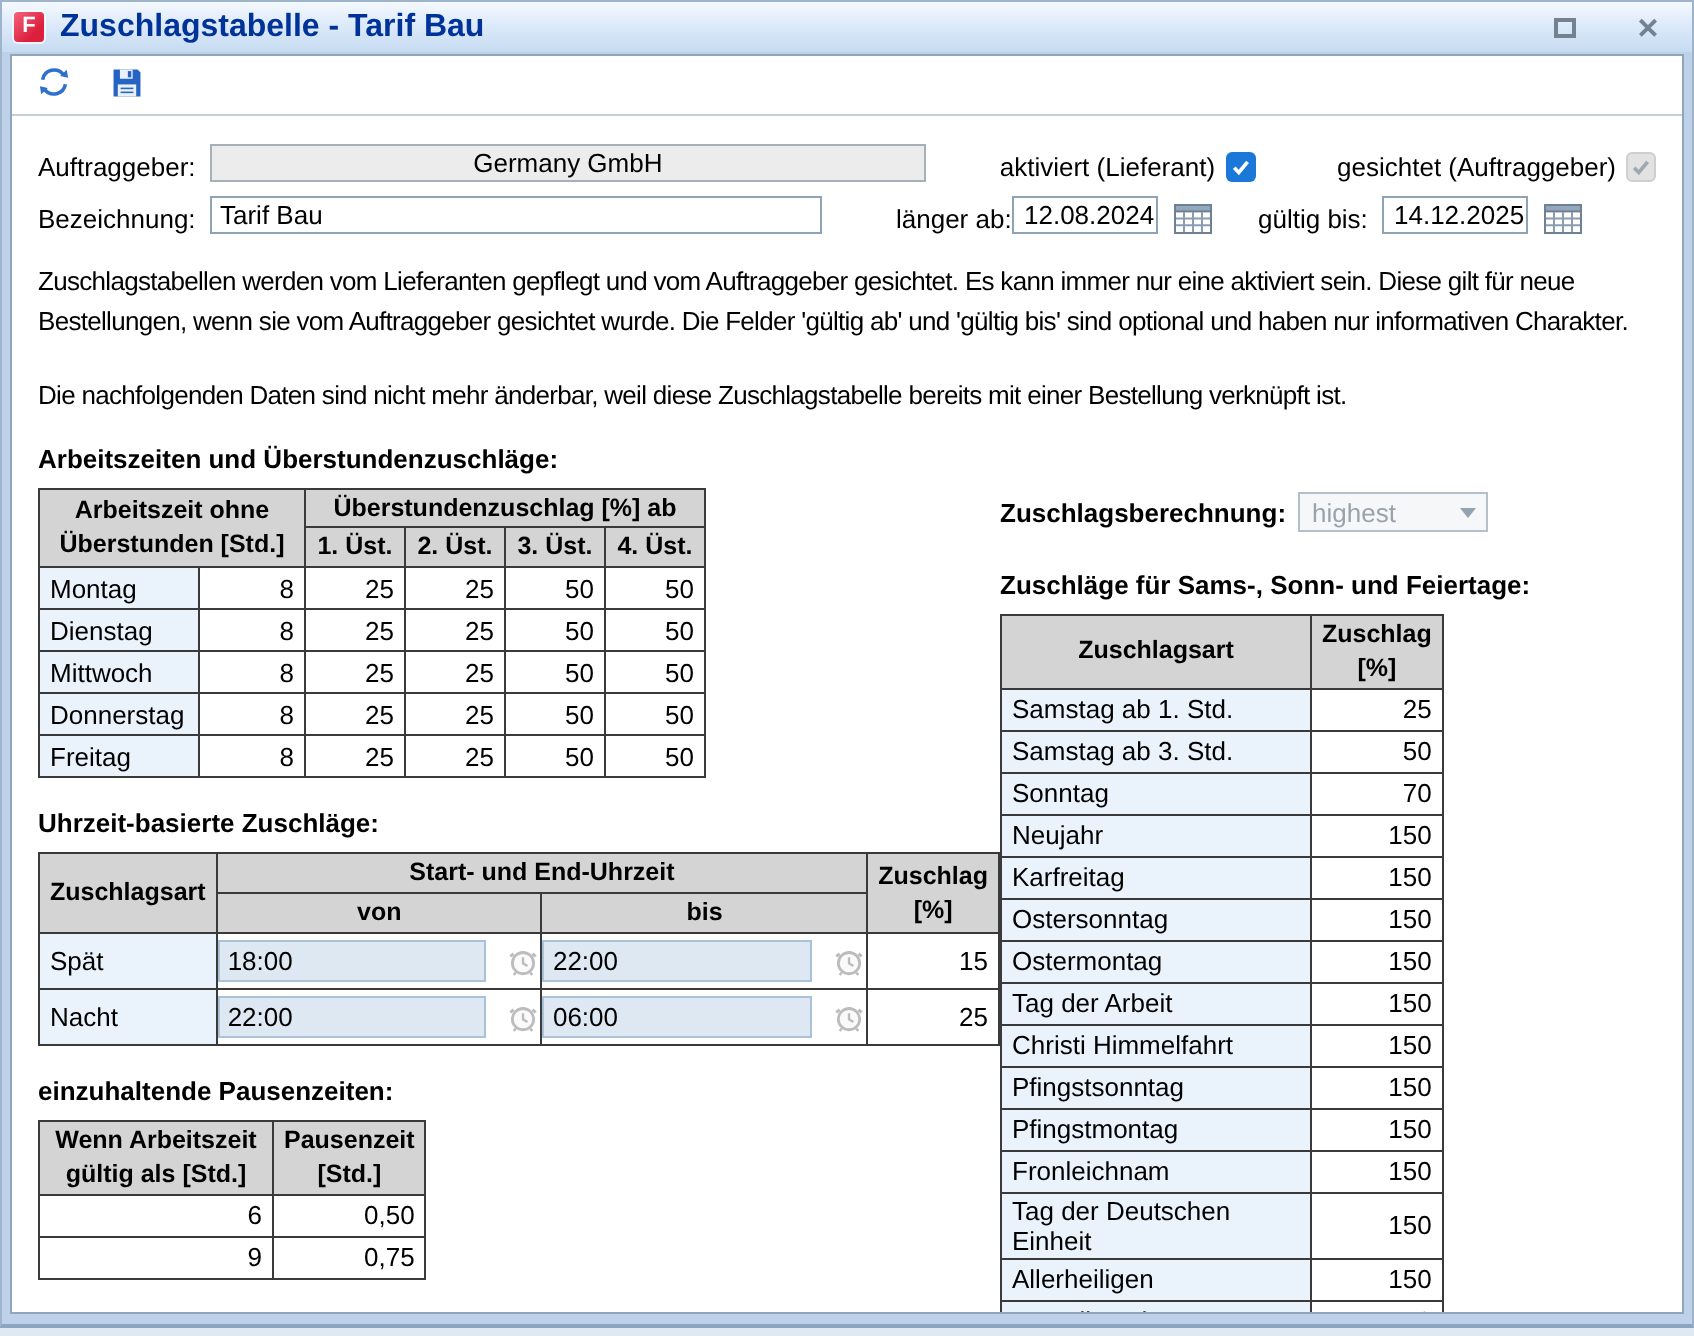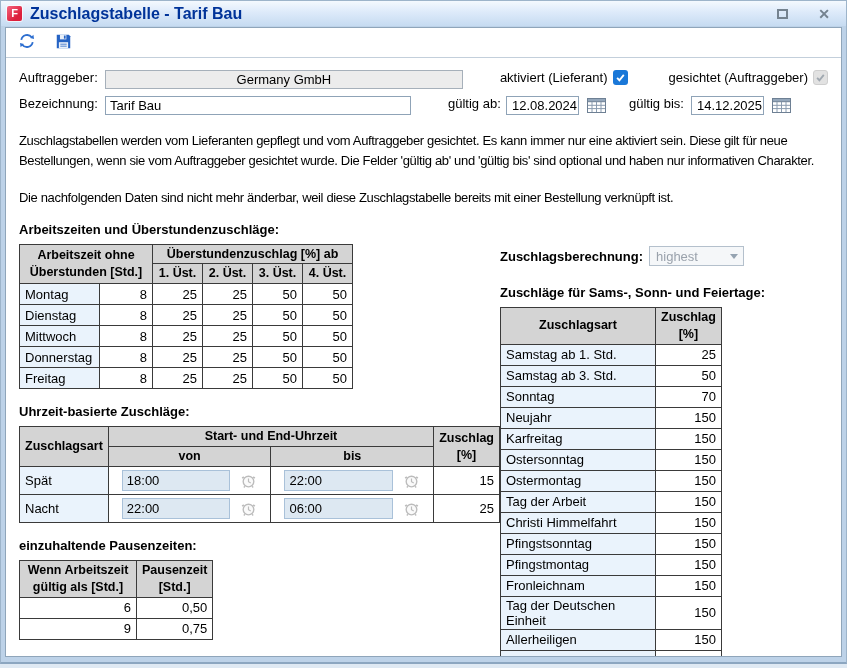--- a/index.html
+++ b/index.html
@@ -29,21 +29,21 @@
   .close-glyph { color:#74828f; font-weight:bold; font-size:14px; line-height:14px; }
   
   .panel {
     position:absolute; left:4px; right:4px; top:26px; bottom:5px;
     background:#fff; border:1px solid #8fa5ba; overflow:hidden;
   }
   .toolbar { height:30px; display:flex; align-items:center; gap:16px; padding-left:11px; border-bottom:1px solid #c3cfdb; }
   .tool-btn { width:20px; height:20px; display:flex; align-items:center; justify-content:center; }
   .content { position:relative; padding:7px 13px 0 13px; }
   
-  .frow { display:flex; align-items:flex-start; height:21px; margin-top:5px; white-space:nowrap; }
+  .frow { display:flex; align-items:flex-end; height:21px; margin-top:5px; white-space:nowrap; }
   .flabel { width:86px; flex:0 0 auto; }
   .ro-field {
     width:362px; height:19px; background:var(--disabled-field,#ececec); border:1px solid #a6b0ba;
     text-align:center; line-height:17px; overflow:hidden;
   }
   .txt-field {
     width:306px; height:19px; background:#fff; border:1px solid #8fa3b7;
     padding:0 4px; line-height:17px; overflow:hidden;
   }
   .chk { width:15px; height:15px; border-radius:3px; margin-left:5px; display:flex; align-items:center; justify-content:center; flex:0 0 auto; }
@@ -62,21 +62,21 @@
   .col-left { width:481px; flex:0 0 auto; }
   .col-right { flex:1 1 auto;margin-top:24px; }
   .sect-h { font-weight:bold; margin:0 0 7px 0; white-space:nowrap; }
   .gap { height:15px; }
   
   table { border-collapse:collapse; font-size:13px; }
   th, td { border:1px solid #3a3a3a; padding:1px 5px; }
   th { background:var(--th-bg,#d4d4d4); font-weight:bold; text-align:center; font-size:12.5px; line-height:1.35; }
   td.label { background:var(--label-bg,#eaf3fc); text-align:left; height:21px; }
   td.num { background:#fff; text-align:right; height:21px; }
-  .time-cell { background:#fff; padding:3px 13px;margin-top:44px; }
+  .time-cell { background:#fff; padding:3px 0;margin-top:44px; }
   .time-wrap { display:flex; align-items:center; }
   .time-box {
     flex:1 1 auto; height:21px; background:var(--time-field,#dde8f2); border:1px solid #a9c1d9;
     padding:0 4px; line-height:19px; text-align:left;
   }
   .clock-btn { flex:0 0 auto; margin-left:9px; width:18px; height:18px; display:flex; align-items:center; justify-content:center; }
   
   .calc-row { display:flex; align-items:center; height:21px; margin:0 0 0 0; white-space:nowrap; }
   .calc-label { font-weight:bold; }
   .select-box {
@@ -147,21 +147,21 @@
         <span class="chk gray">
           <svg width="11" height="11" viewBox="0 0 12 12">
               <path d="M2.3 6.4l2.5 2.6 4.8-5.8" stroke="#a0a8b0" stroke-width="2" fill="none"></path>
             </svg>
         </span>
       </div>
 
       <div class="frow">
         <span class="flabel">Bezeichnung:</span>
         <div class="txt-field">Tarif Bau</div>
-        <span style="margin-left:37px;width:58px">gültig ab:</span>
+        <span style="margin-left:37px;width:58px">länger ab:</span>
         <div class="date-field">12.08.2024</div>
         <div class="cal-btn">
           <svg width="19" height="16" viewBox="0 0 19 16">
             <rect x="0.5" y="1.5" width="18" height="14" fill="#fff" stroke="#6e8094"></rect>
             <rect x="0.5" y="1.5" width="18" height="3.2" fill="#94a7bb" stroke="#6e8094"></rect>
             <g stroke="#8a9cb0" stroke-width="1">
               <line x1="5" y1="5" x2="5" y2="15"></line>
                 <line x1="9.5" y1="5" x2="9.5" y2="15"></line>
                 <line x1="14" y1="5" x2="14" y2="15"></line>
               <line x1="1" y1="8.3" x2="18" y2="8.3"></line>

